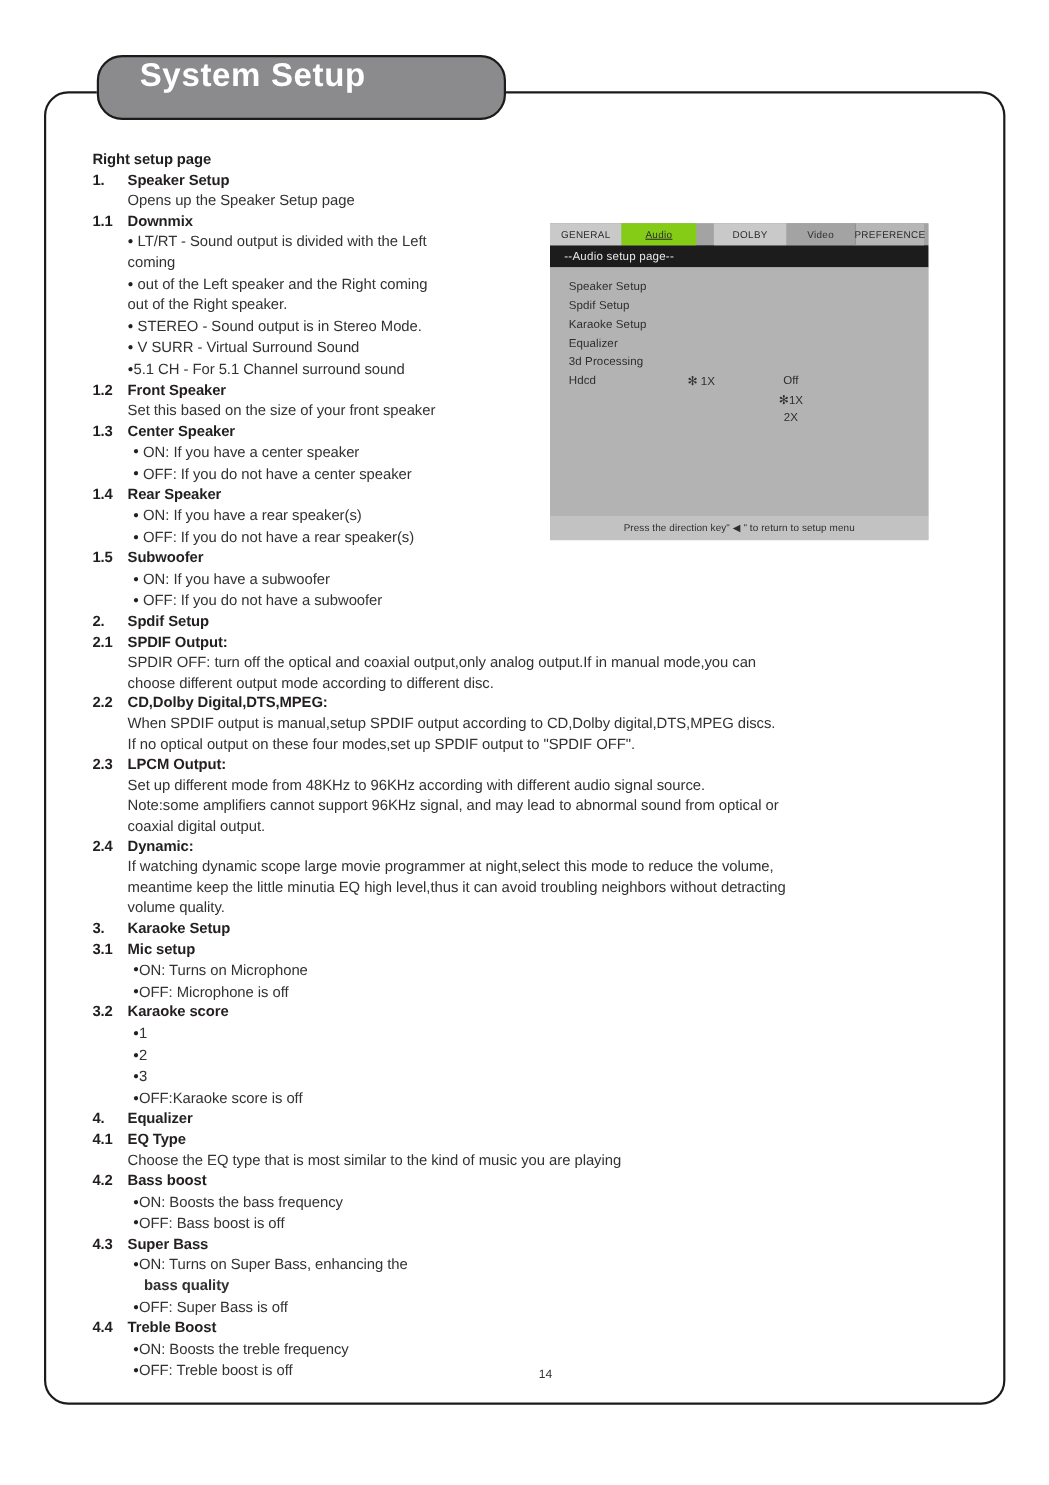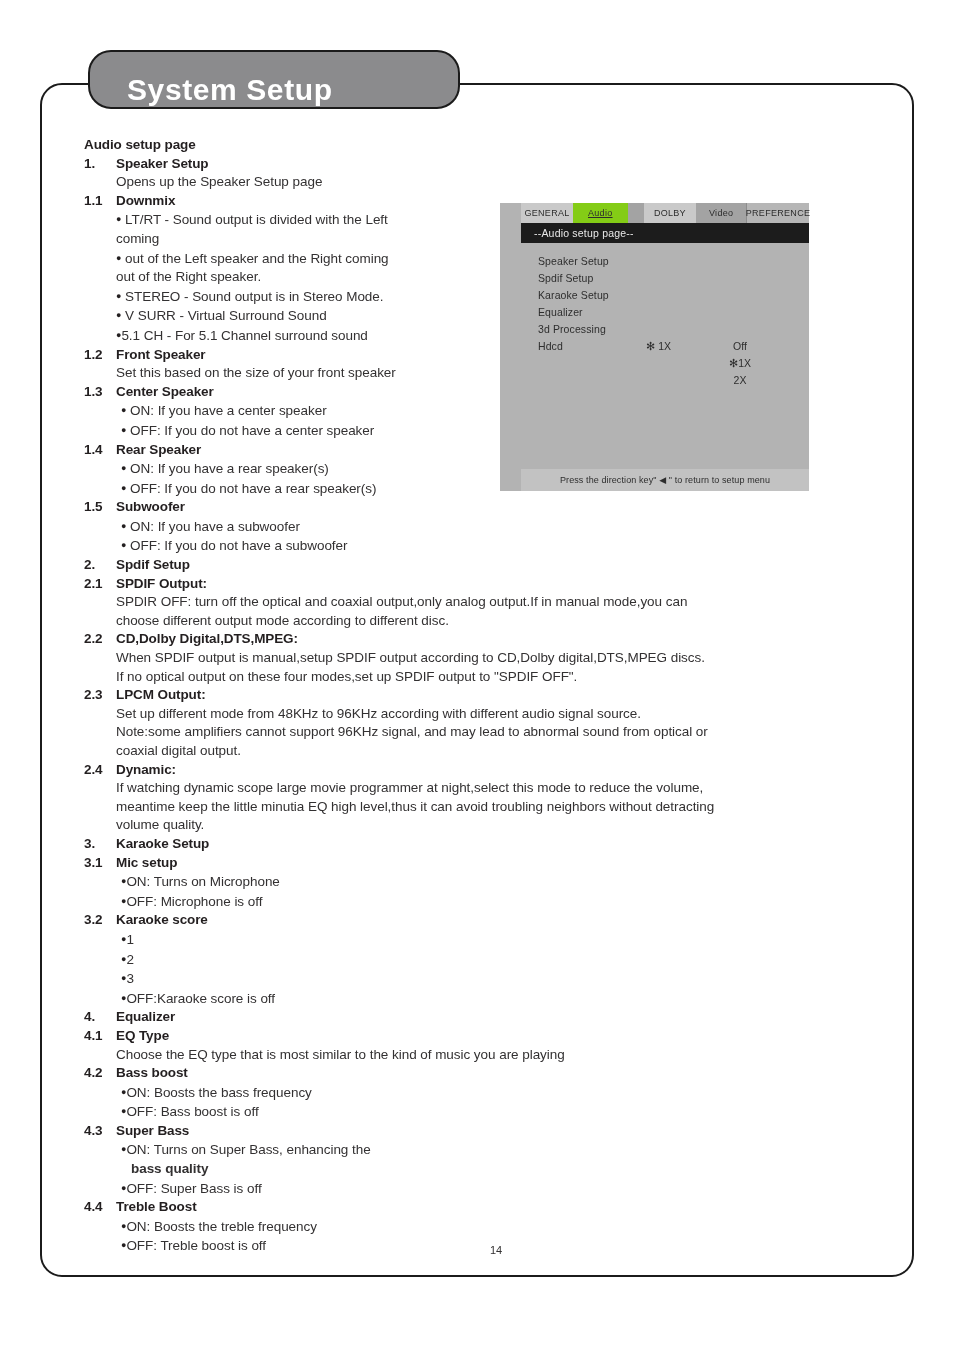--- a/index.html
+++ b/index.html
@@ -42,21 +42,21 @@
     position: absolute;
     left: 88px;
     top: 50px;
     width: 372px;
     height: 59px;
     background: #8b8b8d;
     border: 2px solid #1b1b1b;
     border-radius: 23px;
     box-sizing: border-box;
     display: flex;
-    align-items: flex-end;
+    align-items: flex-start;
   }
   #title-badge .title-text {
     color: #ffffff;
     font-size: 30px;
     font-weight: bold;
     letter-spacing: 0.6px;
     padding-left: 37px;
     font-family: "Liberation Sans", sans-serif;
   }
 
@@ -112,25 +112,24 @@
   }
 
   .pad-extra { padding-left: 37px; }
   .pad-cont  { padding-left: 47px; font-weight: bold; }
 
   
   #osd {
     position: absolute;
     left: 500px;
     top: 203px;
-    width: 288px;
+    width: 344px;
     height: 288px;
     background: #b3b3b3;
     font-family: "Liberation Sans", sans-serif;
-    padding-left: 21px;
   }
   #osd-tabs {
     display: flex;
     height: 20px;
     background: #a3a3a3;
   }
   .osd-tab {
     font-size: 9px;
     color: #2d2d2d;
     display: flex;
@@ -212,21 +211,21 @@
 <body>
 
 <div id="page-frame"></div>
 <div id="frame-mask"></div>
 
 <div id="title-badge">
   <span class="title-text">System Setup</span>
 </div>
 
 <div id="content">
-  <div class="sec-title">Audio setup page</div>
+  <div class="sec-title">Right setup page</div>
   <div id="blocks">
       <div class="num-head">
         <span class="n">1.</span>
         <span class="t">Speaker Setup</span>
       </div>
       <div class="body-line indent-desc">Opens up the Speaker Setup page</div>
       <div class="num-head">
         <span class="n">1.1</span>
         <span class="t">Downmix</span>
       </div>

